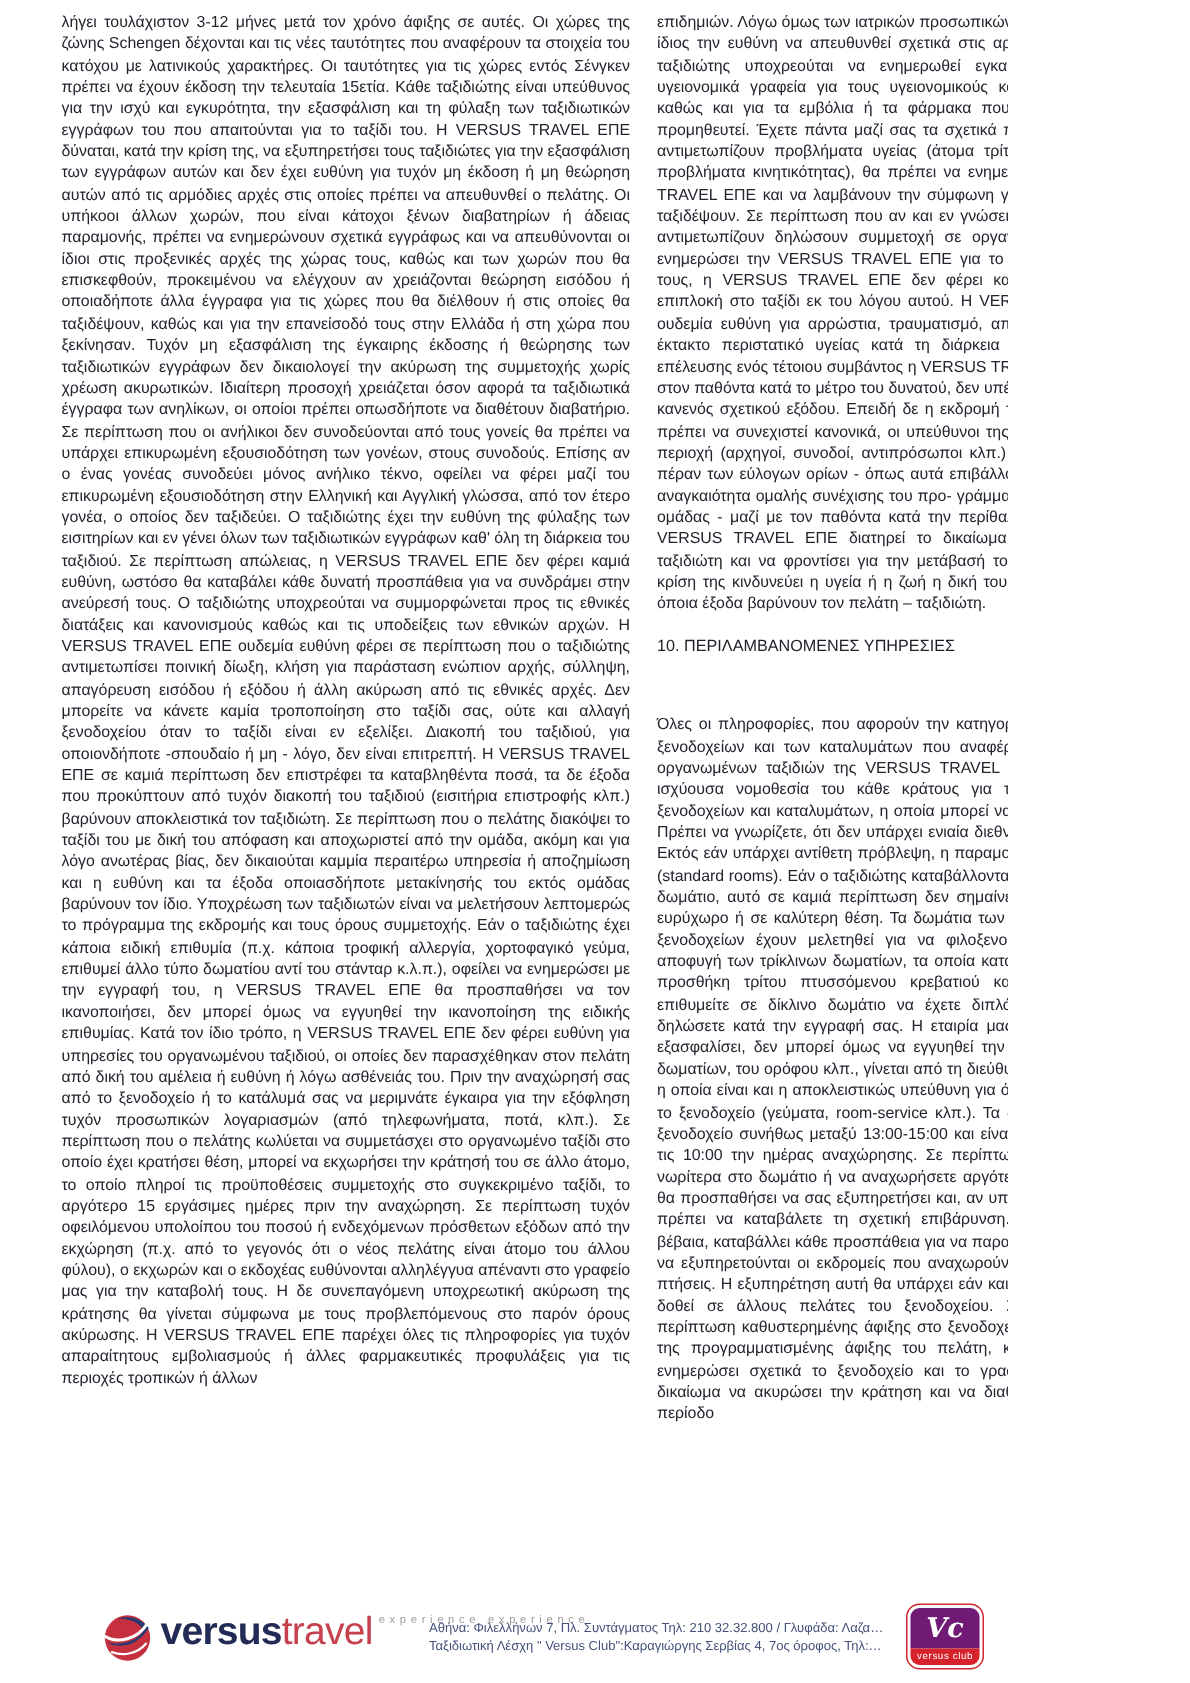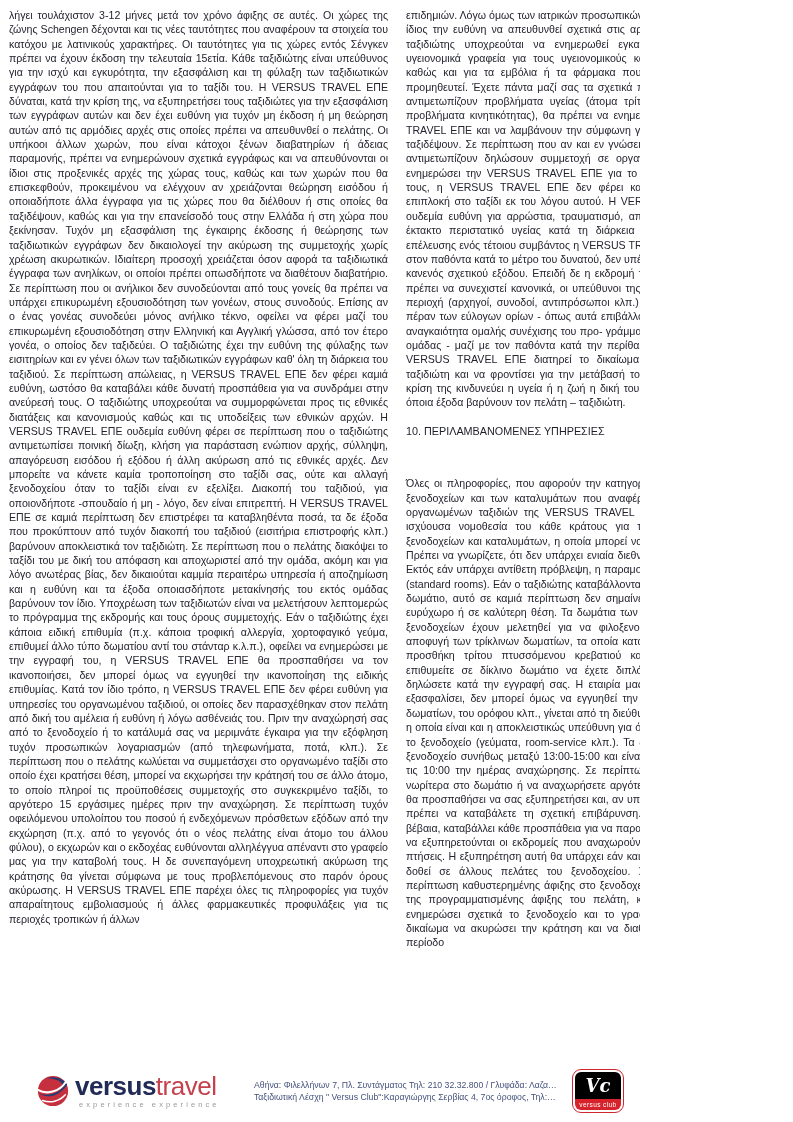--- a/index.html
+++ b/index.html
@@ -4,21 +4,21 @@
 <style>
   html, body { margin:0; padding:0; background:#ffffff; }
   body {
     width:793px; height:1122px; overflow:hidden;
     font-family:"Liberation Sans", sans-serif;
     -webkit-font-smoothing:antialiased;
   }
   .page {
     box-sizing:border-box; width:649px; height:1122px;
     padding:8px 9px 6px 9px;
-    display:flex; flex-direction:column;
+    display:flex; flex-direction:column;margin-left:32px;
   }
   .columns { display:flex; gap:18px; flex:1; overflow:hidden; }
   .col {
     width:379px; flex:0 0 379px;
     font-size:10.6px; line-height:14.35px;
     text-align:justify; color:#23242e;
     hyphens:none;
   }
   .col p { margin:0; }
   .section-heading {
@@ -32,41 +32,41 @@
   .para-after-heading { margin-top:12px !important; }
 
   
   .footer {
     height:50px; flex:0 0 50px;
     display:flex; align-items:center;
     padding:2px 16px 0 26px; gap:14px;
   }
   .vt-logo { display:flex; align-items:flex-start; gap:4px; width:205px; flex:0 0 205px; }
   .vt-logo-swirl { width:36px; height:34px; flex:0 0 36px; margin-top:1px; }
-  .vt-logo-textblock { display:flex; flex-direction:column; }
+  .vt-logo-textblock { display:flex; flex-direction:row; }
   .vt-logo-word { font-size:26px; line-height:26px; letter-spacing:-0.5px; white-space:nowrap; }
   .vt-logo-word .brand-a { color:#222a56; font-weight:bold; }
   .vt-logo-word .brand-b { color:#c5414d; font-weight:normal; }
   .vt-logo-tagline {
     font-size:7.5px; color:#9b9b9b; letter-spacing:3.1px;
     margin-top:1px; padding-left:4px; white-space:nowrap;
   }
   .footer-addresses {
     flex:1; font-size:8.7px; line-height:12.5px; color:#44517b;
     white-space:nowrap; overflow:hidden;
   }
   .footer-addresses div { overflow:hidden; text-overflow:ellipsis; }
   .club-badge {
     flex:0 0 52px; width:52px; height:44px; box-sizing:border-box;
     border:1.5px solid #cf2630; border-radius:9px;
     background:#ffffff; padding:2px;
     display:flex; flex-direction:column; overflow:hidden;
   }
   .club-badge-top {
-    flex:1; background:#000000; border-radius:6px 6px 0 0;
+    flex:1; background:#701a75; border-radius:6px 6px 0 0;
     display:flex; align-items:center; justify-content:center;
   }
   .club-badge-initials {
     color:#ffffff; font-family:"DejaVu Serif", serif;
     font-style:italic; font-weight:bold; font-size:18px; line-height:18px;
   }
   .club-badge-band {
     flex:0 0 11px; background:#d6232b; border-radius:0 0 6px 6px;
     color:#ffffff; font-size:6.5px; line-height:11px; text-align:center;
     letter-spacing:0.4px; white-space:nowrap;

